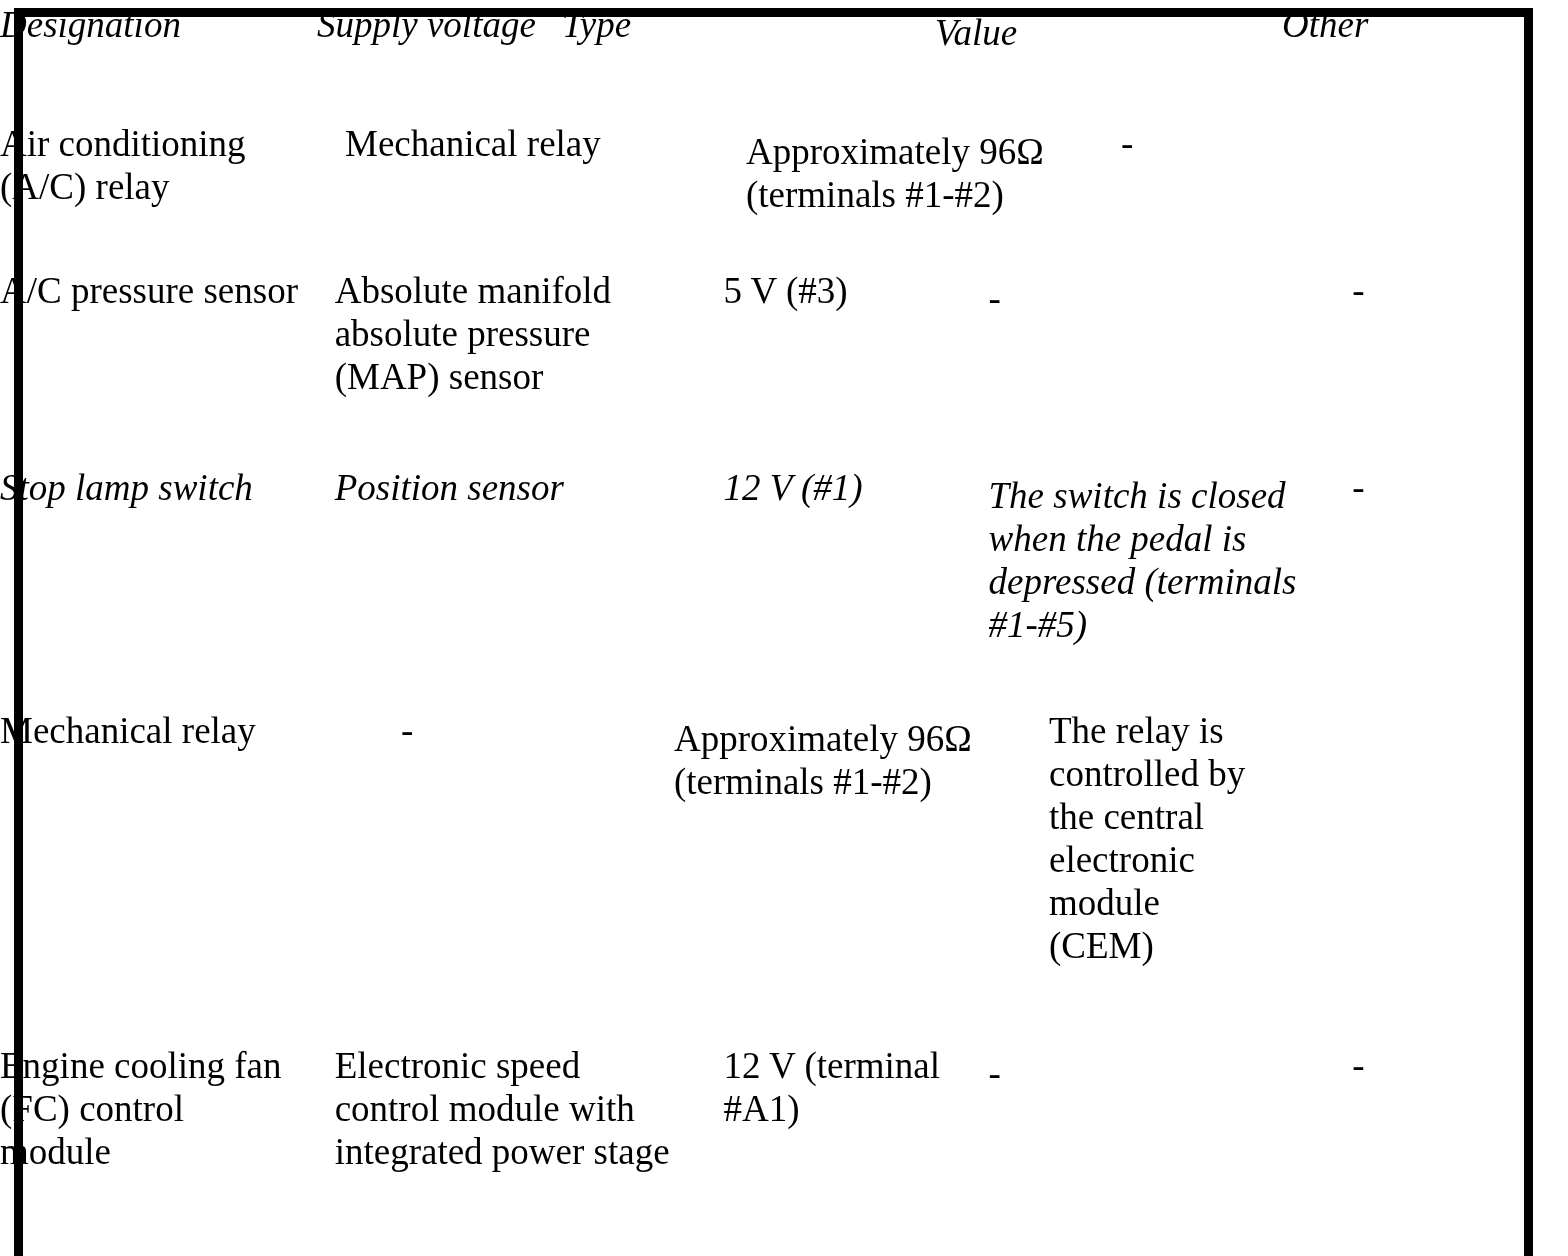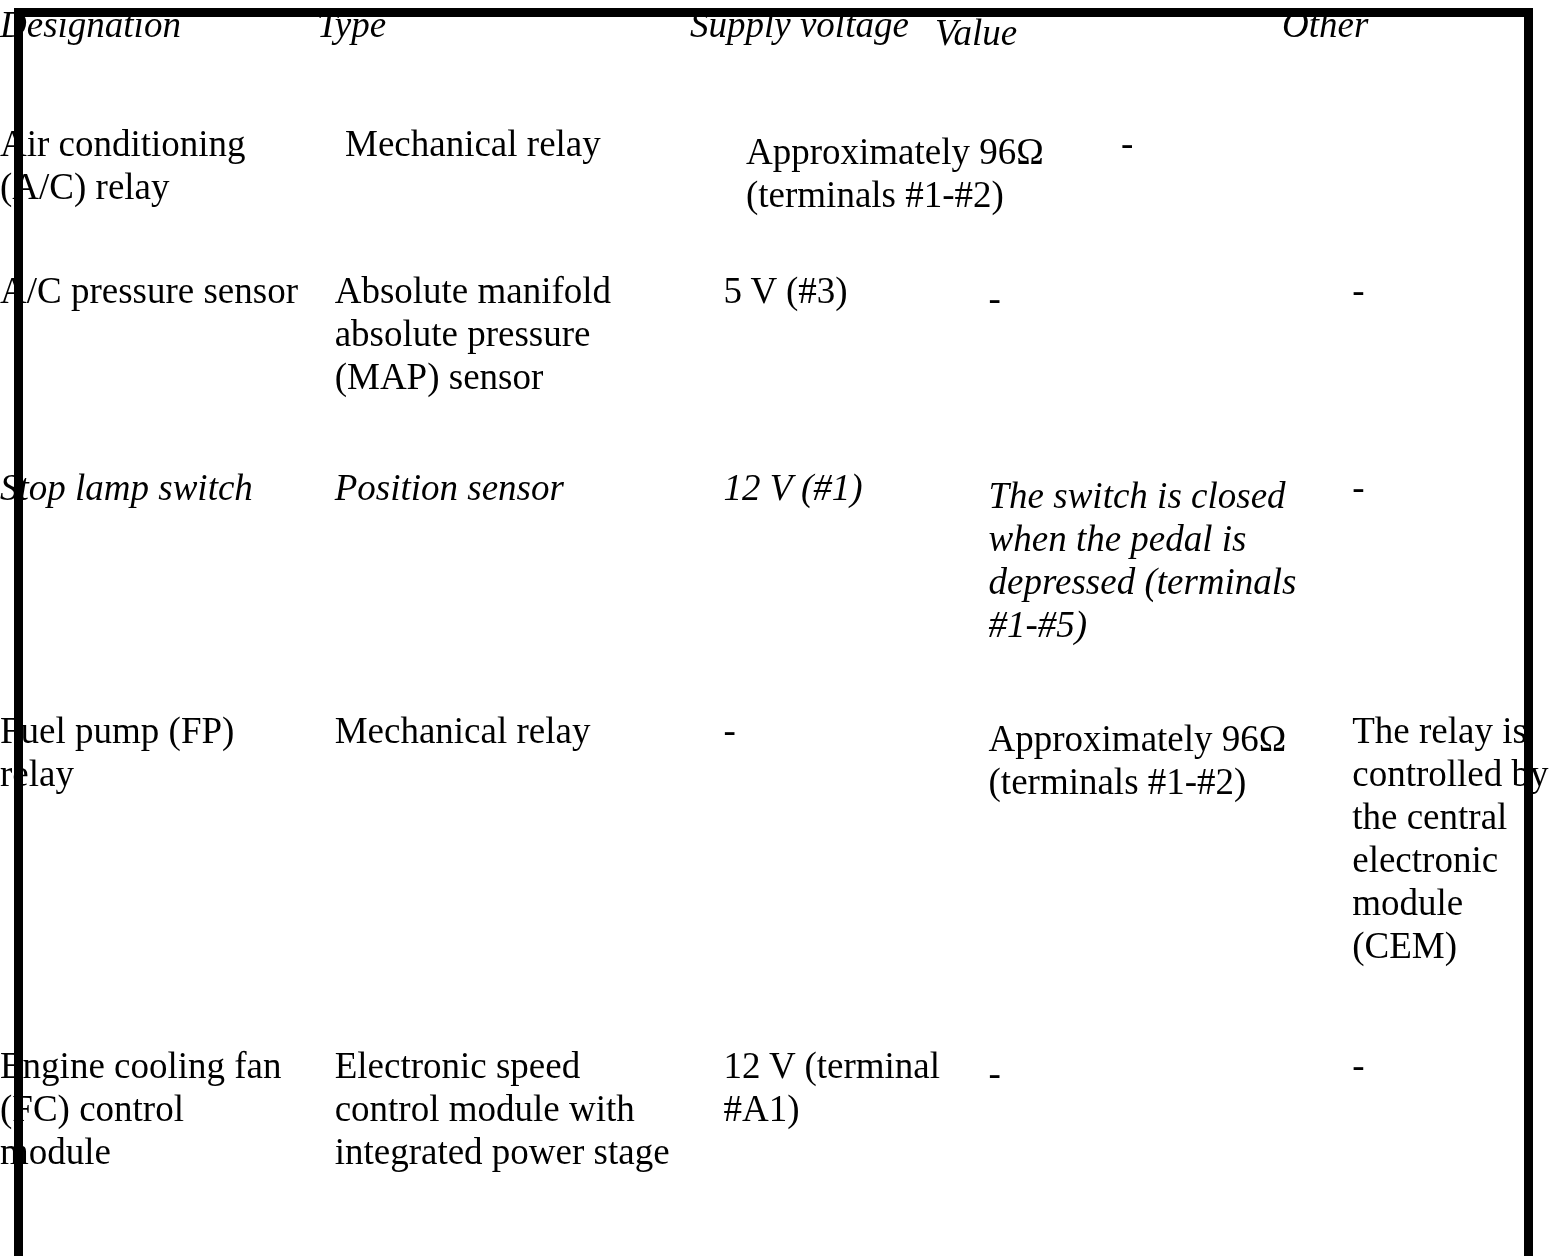--- a/index.html
+++ b/index.html
@@ -90,22 +90,22 @@
 </style>
 </head>
 <body>
 
 <div id="spec-table-frame"></div>
 
 <div class="tbl" id="spec-table">
 
   <div class="row header-row">
     <div class="cell c-designation">Designation</div>
+    <div class="cell c-supply">Supply voltage</div>
     <div class="cell c-type">Type</div>
-    <div class="cell c-supply">Supply voltage</div>
     <div class="cell c-value">Value</div>
     <div class="cell c-other">Other</div>
   </div>
 
   <div class="row data-row r1">
     <div class="cell c-designation">Air conditioning
 (A/C) relay</div>
     <div class="cell c-type">Mechanical relay</div>
     <div class="cell c-value">Approximately 96Ω
 (terminals #1-#2)</div>
@@ -127,22 +127,20 @@
     <div class="cell c-type">Position sensor</div>
     <div class="cell c-supply">12 V (#1)</div>
     <div class="cell c-value">The switch is closed
 when the pedal is
 depressed (terminals
 #1-#5)</div>
     <div class="cell c-other">-</div>
   </div>
 
   <div class="row data-row r4">
-    <div class="cell c-designation">Fuel pump (FP)
-relay</div>
     <div class="cell c-type">Mechanical relay</div>
     <div class="cell c-supply">-</div>
     <div class="cell c-value">Approximately 96Ω
 (terminals #1-#2)</div>
     <div class="cell c-other">The relay is
 controlled by
 the central
 electronic
 module
 (CEM)</div>

